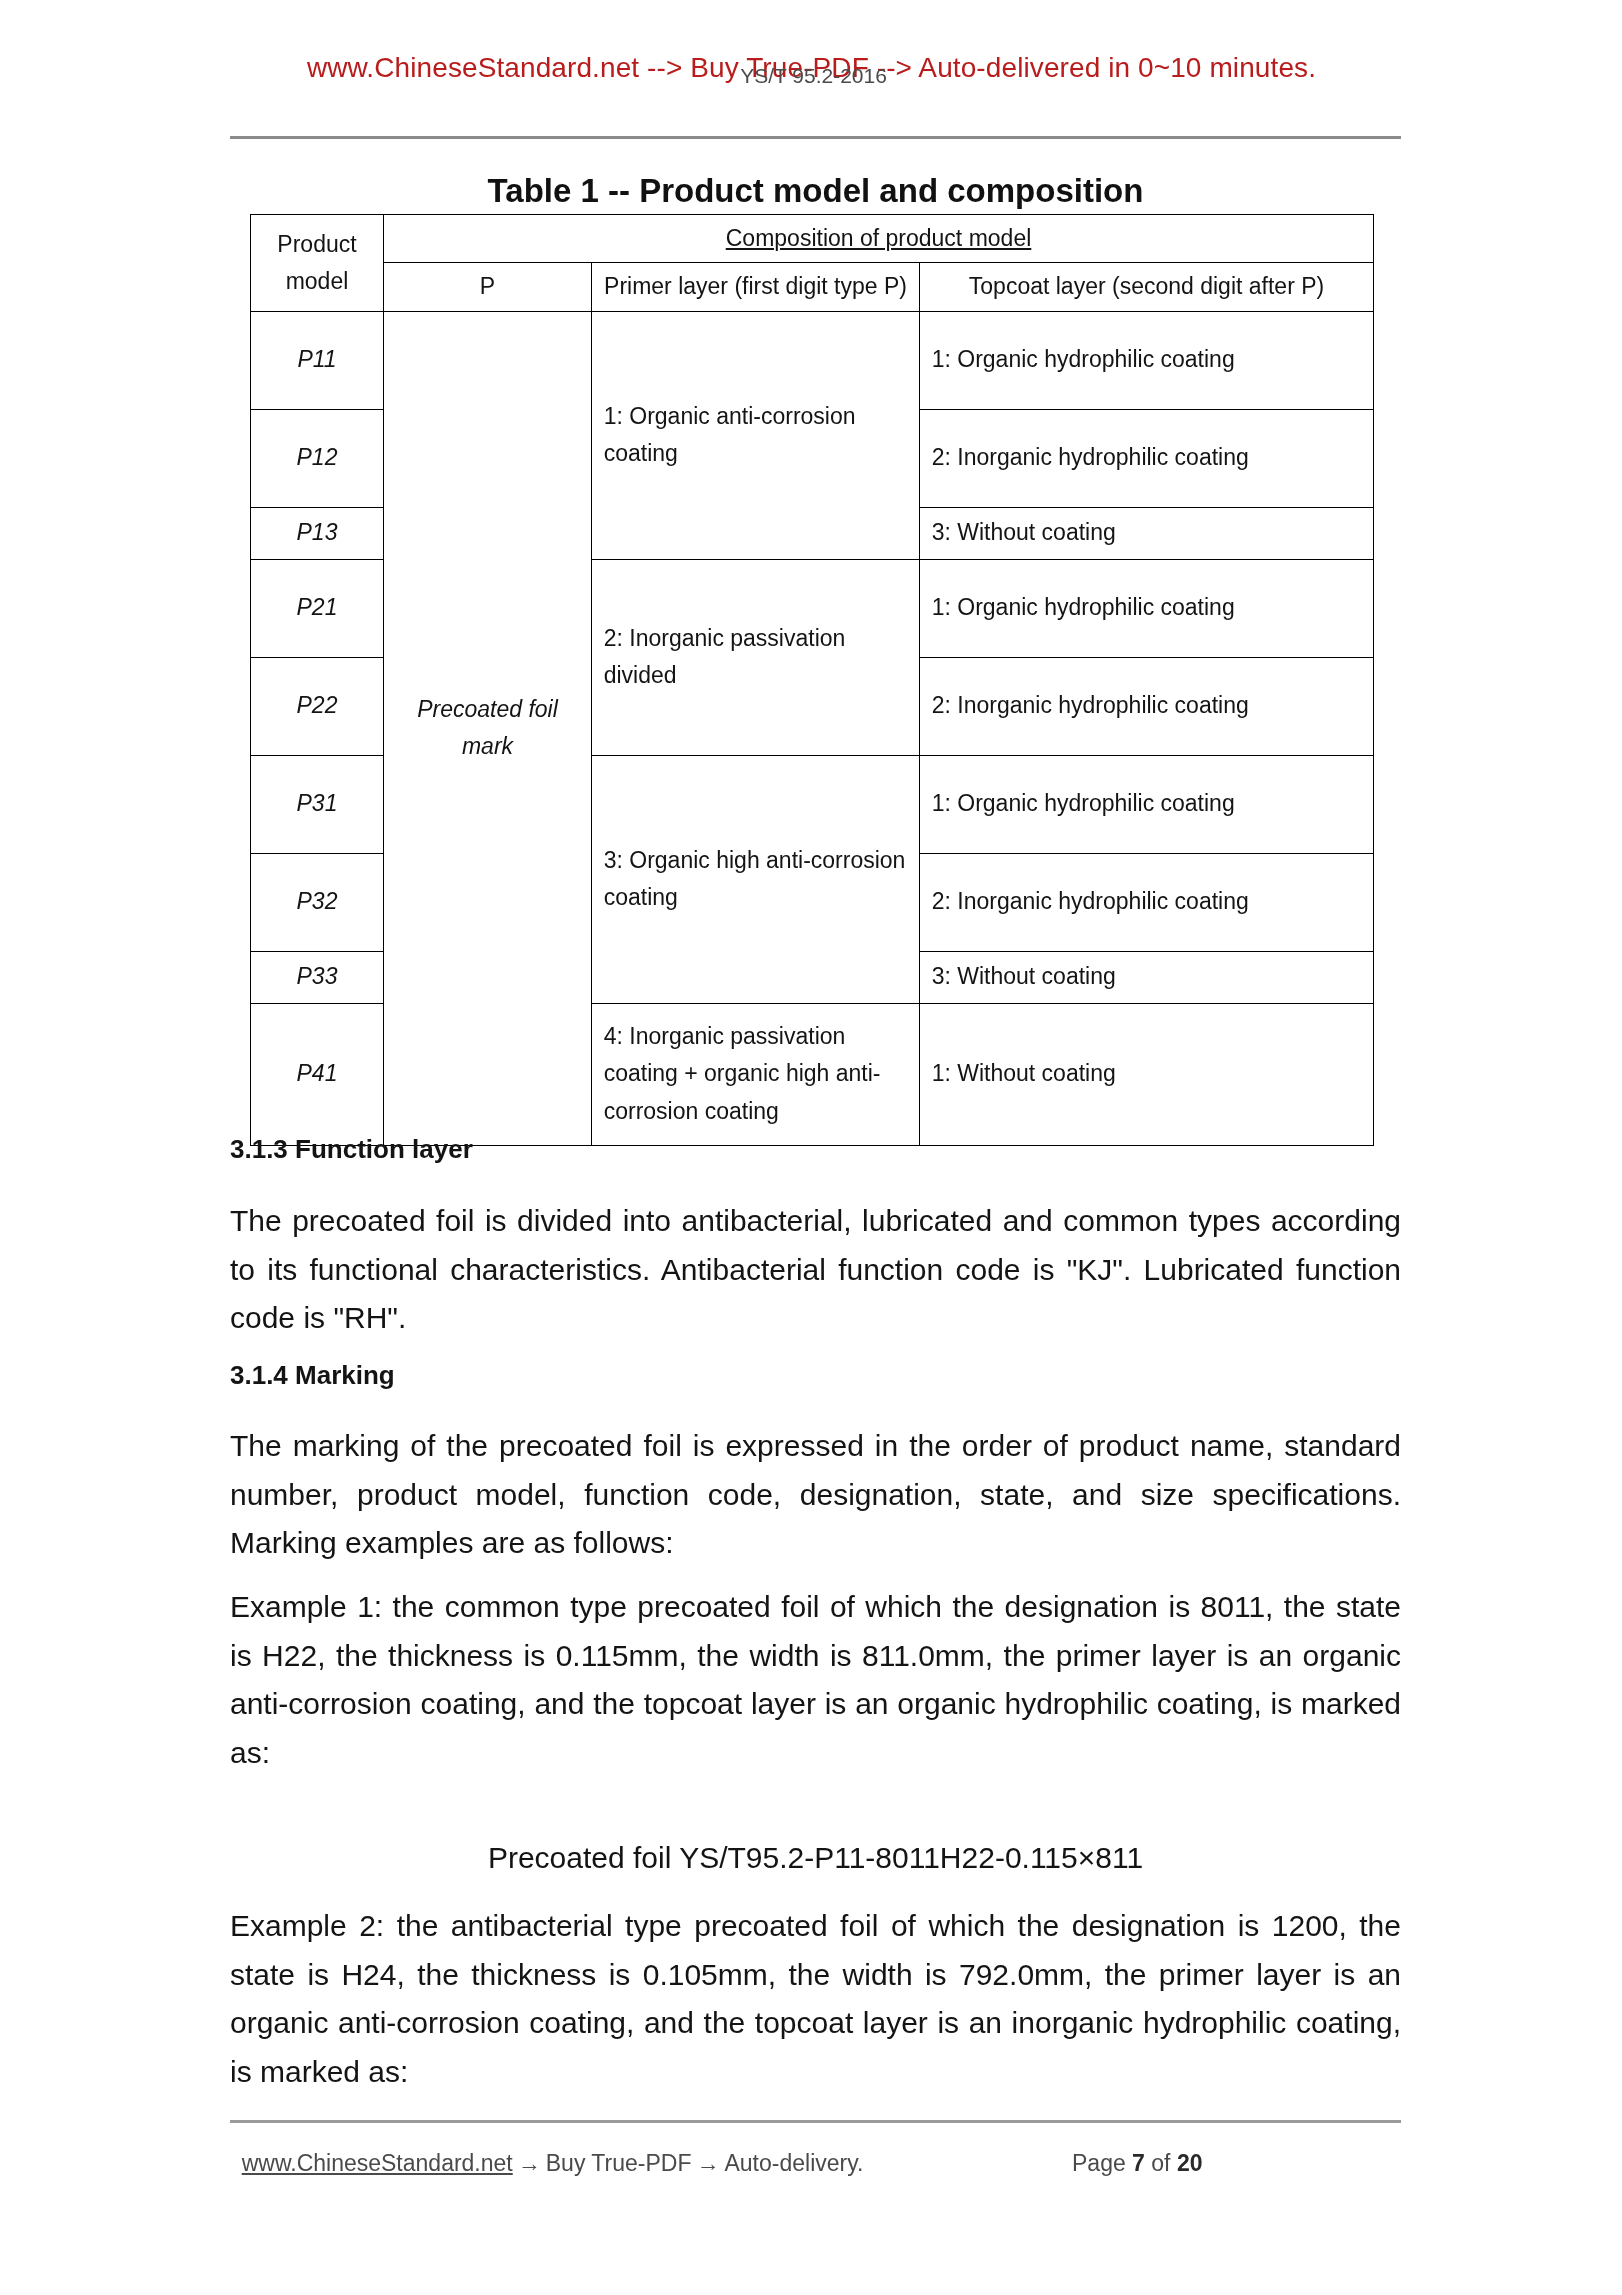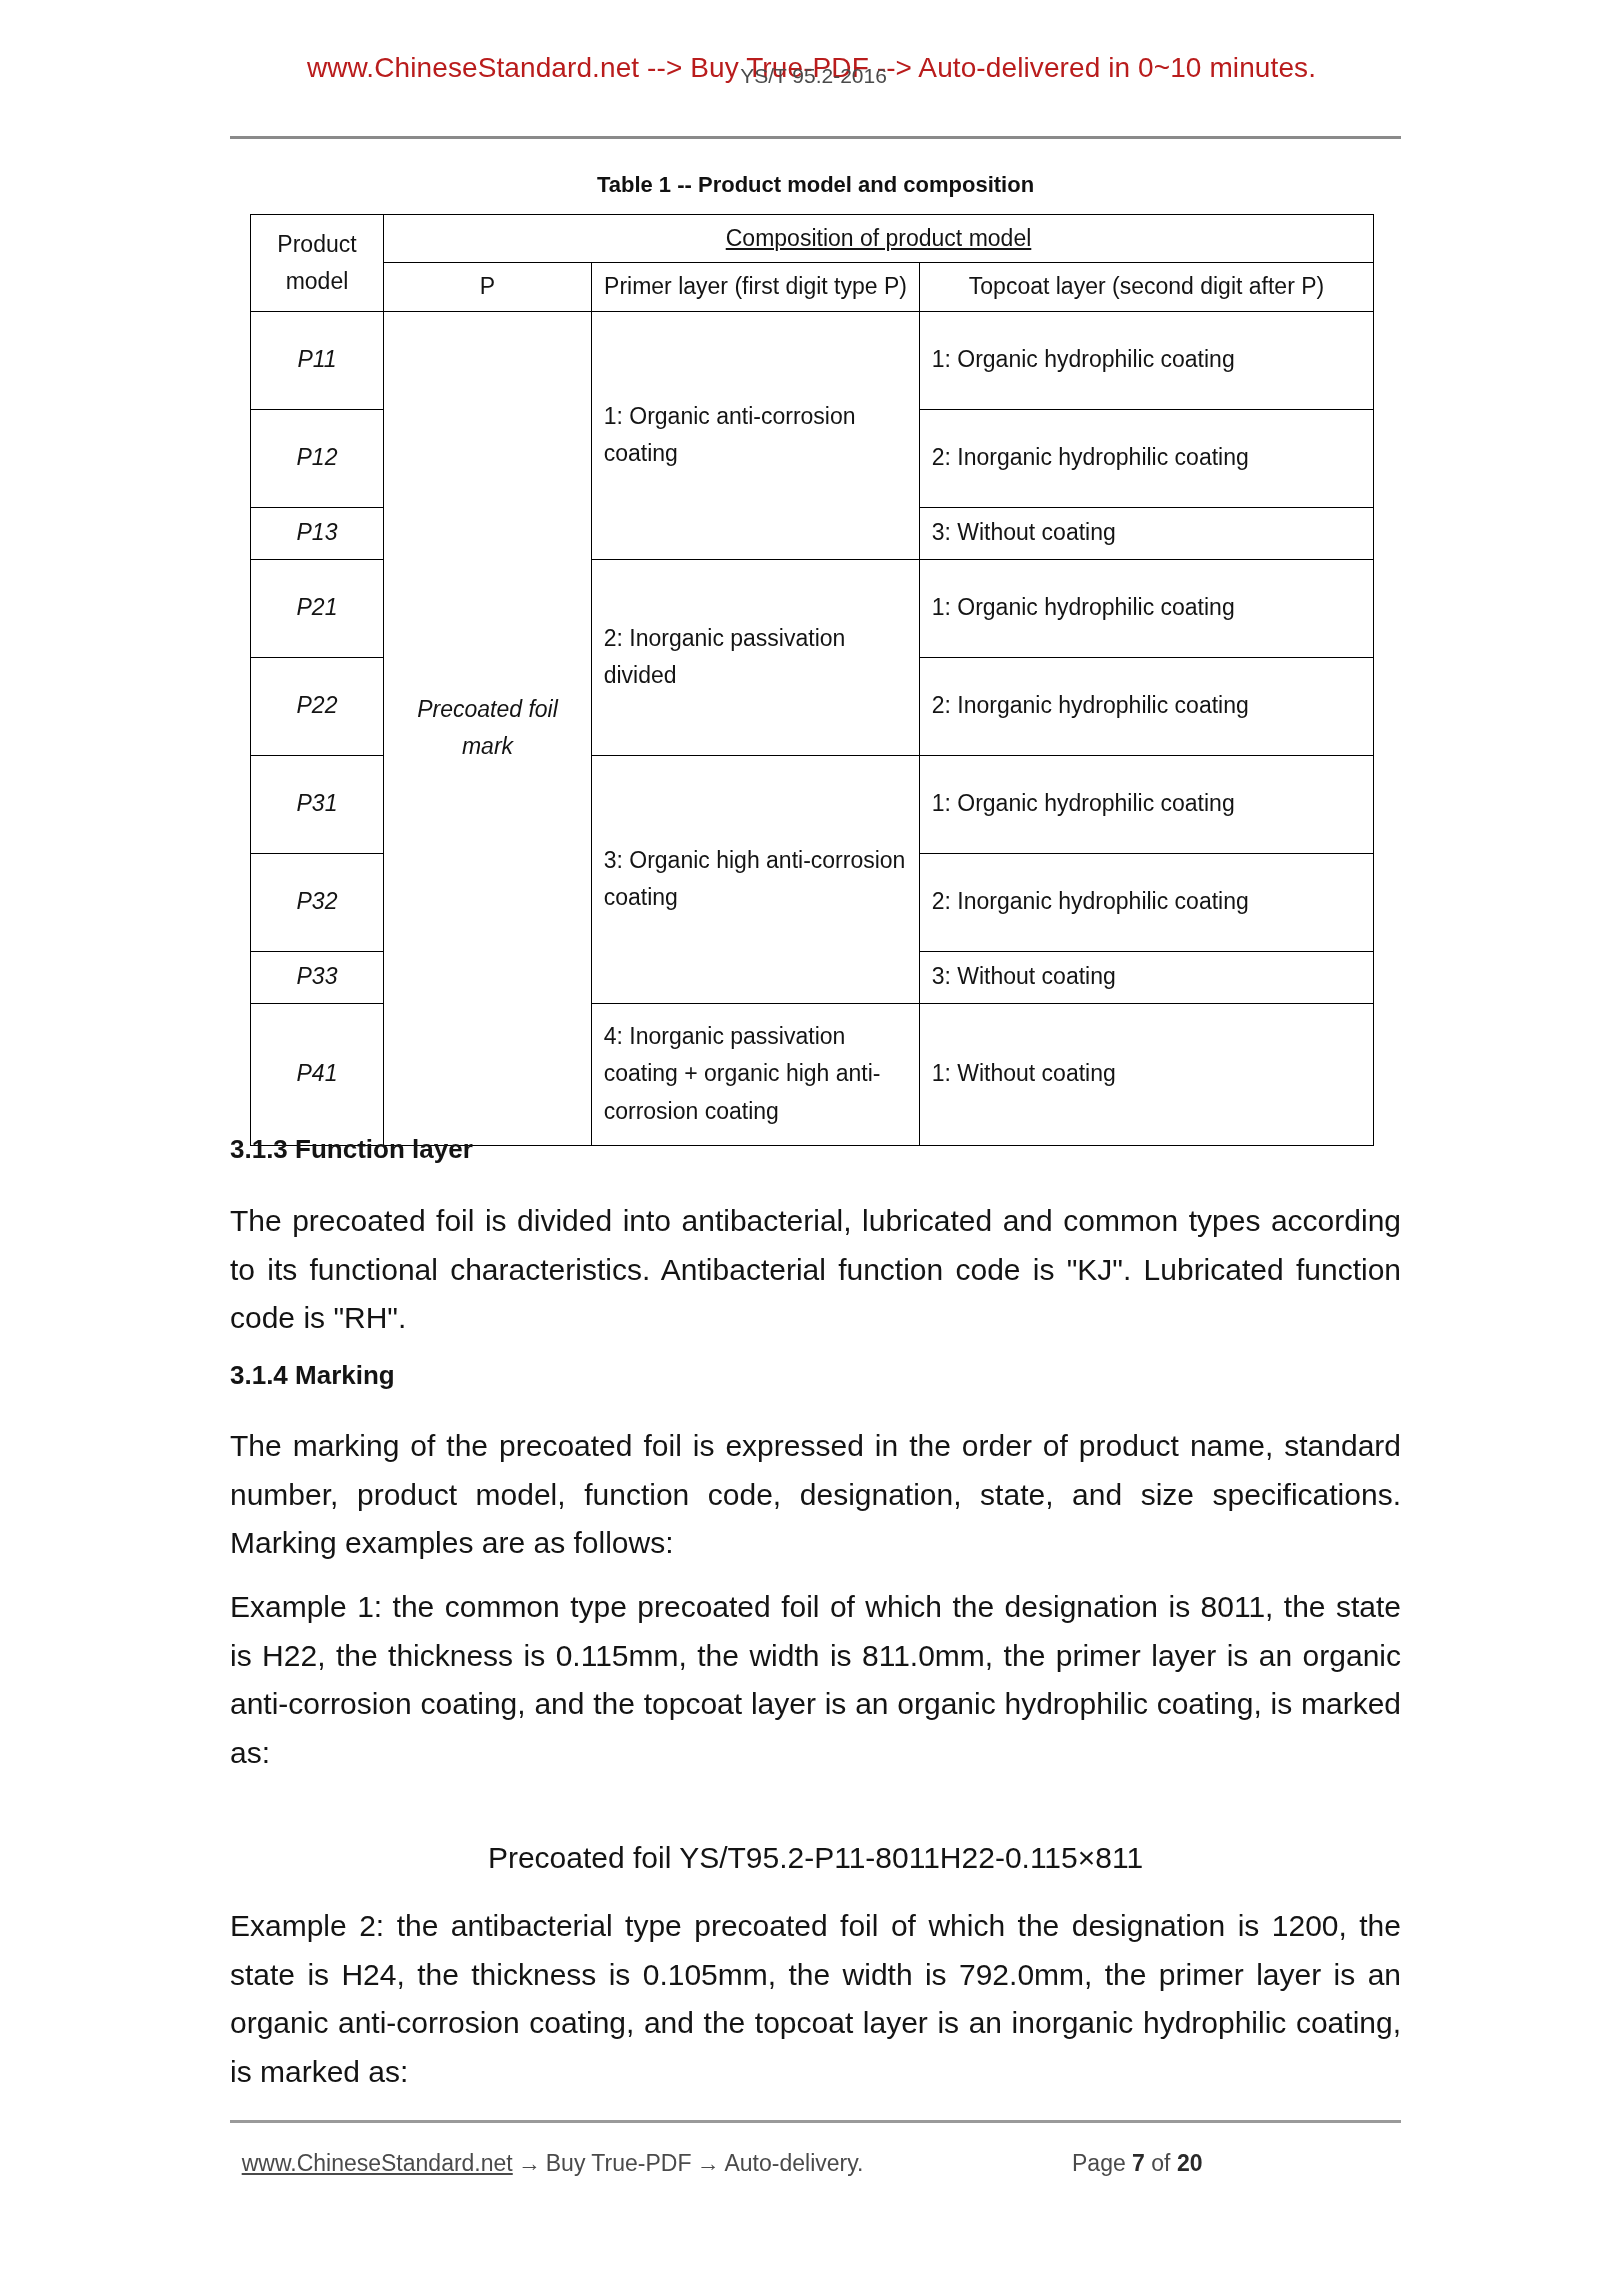--- a/index.html
+++ b/index.html
@@ -54,21 +54,21 @@
     background: #8a8a8a;
   }
 
   
   .table-caption {
     position: absolute;
     left: 230px;
     width: 1171px;
     top: 172px;
     text-align: center;
-    font-size: 22px;
+    font-size: 33px;
     font-weight: bold;
     color: #111;
     white-space: nowrap;
   }
 
   
   .data-table {
     position: absolute;
     left: 250px;
     top: 214px;

